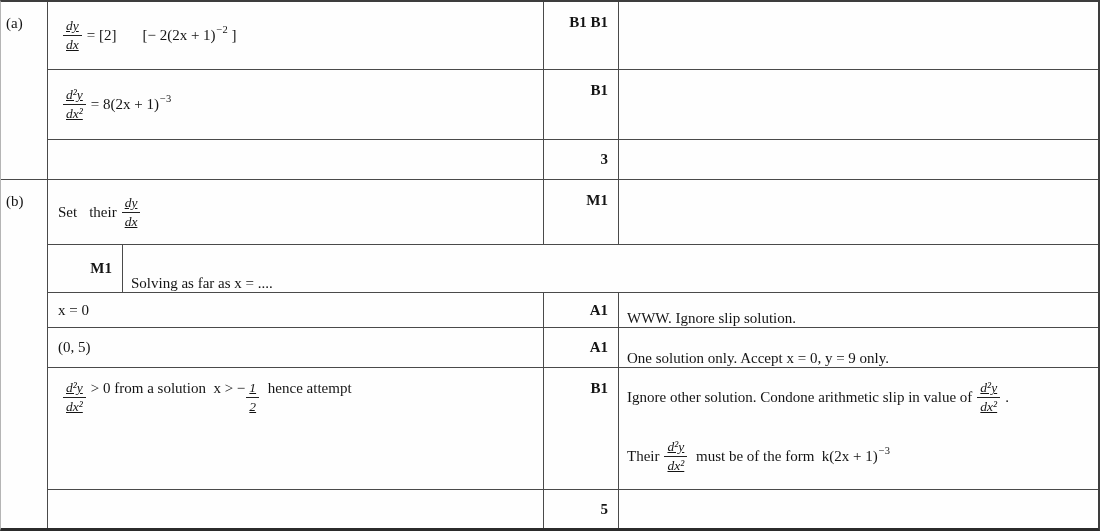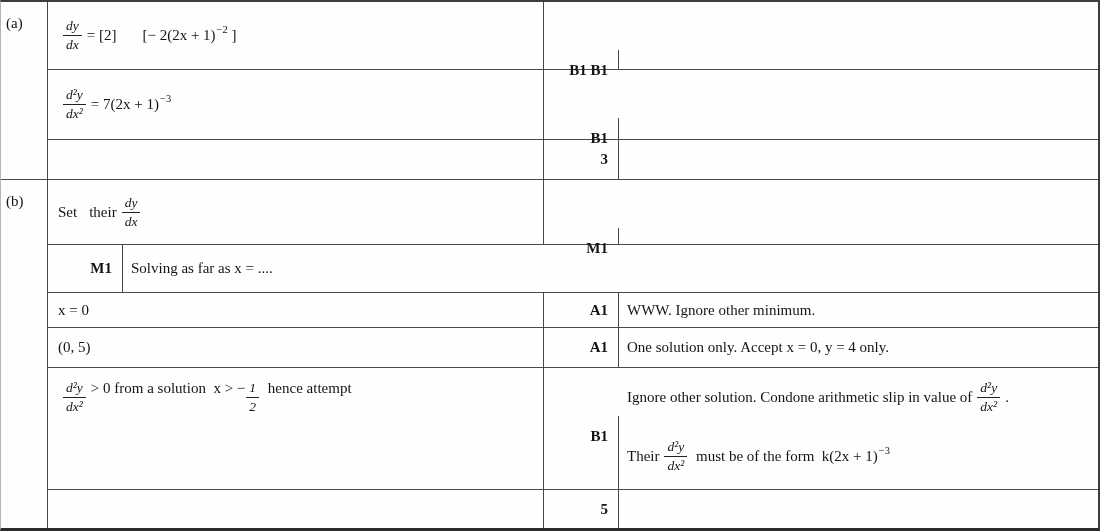--- a/index.html
+++ b/index.html
@@ -16,27 +16,27 @@
   .label-a { height:178px; border-bottom:1px solid #4a4a4a; }
   .label-b { flex:1; }
   .rows-col { flex:1; display:flex; flex-direction:column; }
   .row { display:flex; box-sizing:border-box; border-bottom:1px solid #4a4a4a; }
   .r1{height:68px}.r2{height:70px}.r3{height:40px}.r4{height:65px}
   .r5{height:48px}.r6{height:35px}.r7{height:40px}.r8{height:122px}
   .r9{flex:1; border-bottom:none;}
   .cell { box-sizing:border-box; display:flex; align-items:center; font-size:15px; }
   .work { width:496px; border-right:1px solid #4a4a4a; padding-left:10px; }
   .mark { width:75px; border-right:1px solid #4a4a4a; justify-content:flex-end; padding-right:10px; font-weight:bold; }
-  .comment { flex:1; padding:0 8px; }
-  .va-top .mark { align-items:flex-start; padding-top:12px;margin-top:48px; }
+  .comment { flex:1; padding:0 8px;align-items:flex-end; }
+  .va-top .mark { align-items:flex-start; padding-top:12px; }
   .r8 .work { align-items:flex-start; padding-top:12px; }
   .r8 .comment { flex-direction:column; align-items:flex-start; justify-content:flex-start; padding-top:12px; gap:25px; }
   .cline { display:flex; align-items:center; }
   .frac { display:inline-flex; flex-direction:column; align-items:center; text-align:center;
-          font-size:13.5px; line-height:1.15; margin:0 5px; font-style:italic; }
+          font-size:13.5px; line-height:1.15; margin:0 5px; font-style:italic;text-decoration:underline; }
   .frac .fnum { border-bottom:1px solid #222; padding:0 3px 1px; }
   .frac .fden { padding-top:1px; }
   .t { white-space:pre; }
   .it { white-space:pre; }
   .sup { font-size:10.5px; position:relative; top:-6px; margin-left:1px; white-space:pre; }
   .gap { display:inline-block; width:26px; }
   .mr { margin-right:12px; }
 </style>
 </head>
 <body>
@@ -71,21 +71,21 @@
         </div>
       <div class="cell comment"></div>
     </div>
 
     <div class="row r2 va-top">
       <div class="cell work">
         <span class="frac">
           <span class="fnum">d²y</span>
           <span class="fden">dx²</span>
         </span>
-        <span class="t">= 7(2x + 1)</span>
+        <span class="t">= 8(2x + 1)</span>
           <span class="sup">−3</span>
       </div>
       <div class="cell mark">
           <span>B1</span>
         </div>
       <div class="cell comment"></div>
     </div>
 
     <div class="row r3">
       <div class="cell work"></div>
@@ -120,33 +120,33 @@
     </div>
 
     <div class="row r6">
       <div class="cell work">
         <span class="t">x = 0</span>
       </div>
       <div class="cell mark">
           <span>A1</span>
         </div>
       <div class="cell comment">
-          <span>WWW. Ignore other minimum.</span>
+          <span>WWW. Ignore slip solution.</span>
         </div>
     </div>
 
     <div class="row r7">
       <div class="cell work">
         <span class="t">(0, 5)</span>
       </div>
       <div class="cell mark">
           <span>A1</span>
         </div>
       <div class="cell comment">
-          <span>One solution only. Accept x = 0, y = 4 only.</span>
+          <span>One solution only. Accept x = 0, y = 9 only.</span>
         </div>
     </div>
 
     <div class="row r8 va-top">
       <div class="cell work">
         <span class="frac">
           <span class="fnum">d²y</span>
           <span class="fden">dx²</span>
         </span>
         <span class="t">&gt; 0 from a solution  x &gt; −</span>

